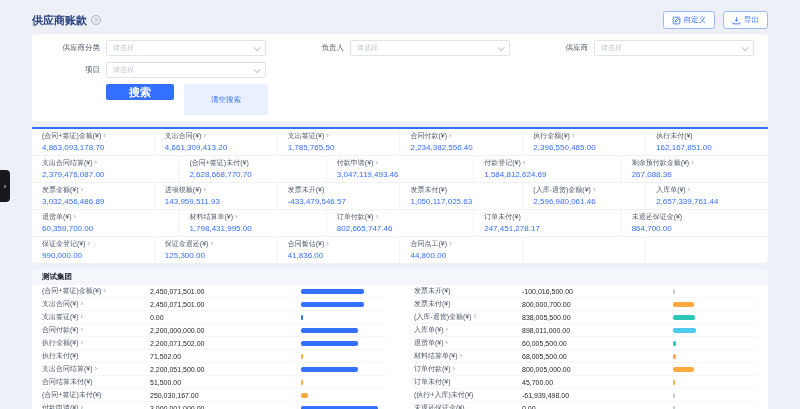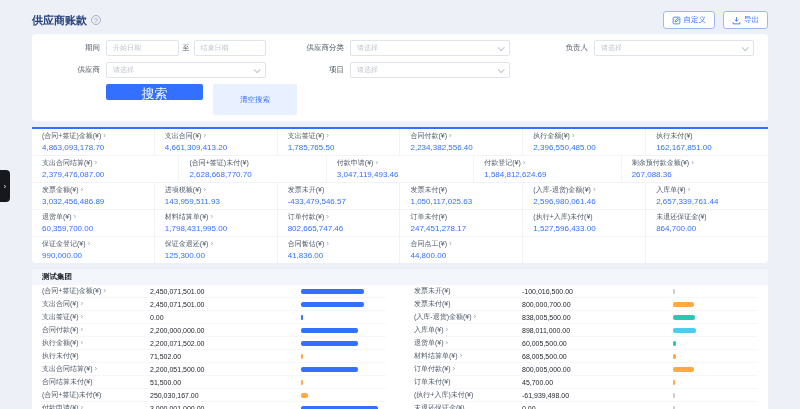--- a/index.html
+++ b/index.html
@@ -30,21 +30,21 @@
   .f-label { width:54px; flex:none; text-align:right; font-size:7.5px; color:#4e5969; white-space:nowrap; }
   .f-input, .f-select { flex:1; min-width:0; height:16px; border:1px solid #dfe3ea; border-radius:2px;
           display:flex; align-items:center; padding:0 6px; font-size:7px; color:#bfc4cd; background:#fff; }
   .f-select { justify-content:space-between; }
   .chev-down { width:5px; height:5px; border-right:1px solid #c0c4cc; border-bottom:1px solid #c0c4cc;
           transform:rotate(45deg) translateY(-1px); flex:none; }
   .f-range { flex:1; display:flex; align-items:center; gap:4px; min-width:0; }
   .f-range .f-input { flex:1; }
   .f-to { font-size:7px; color:#4e5969; flex:none; }
   .f-actions { margin-top:6px; padding-left:60px; display:flex; gap:10px; }
-  .btn-primary { width:97px; height:16px; background:#3370ff; color:#fff; border:none; border-radius:2px; font-size:13px; cursor:pointer; }
+  .btn-primary { width:68px; height:16px; background:#3370ff; color:#fff; border:none; border-radius:2px; font-size:11px; cursor:pointer;font-weight:bold; }
   .btn-light { width:84px; height:31px; background:#e9f0ff; color:#3370ff; border:none; border-radius:2px; font-size:7.5px; cursor:pointer; }
 
   
   .metrics-card { margin-top:6px; border-top:2px solid #3370ff; border-radius:0 0 4px 4px; }
   .m-row { display:flex; border-bottom:1px solid #f2f3f5; }
   .m-row:last-child { border-bottom:none; }
   .m-tile { flex:1; min-width:0; padding:2px 10px; border-right:1px solid #f2f3f5; }
   .m-tile:last-child { border-right:none; }
   .m-label { font-size:7px; color:#4e5969; line-height:9px; display:flex; align-items:center; gap:2px;
              white-space:nowrap; overflow:hidden; }
@@ -95,28 +95,20 @@
             <path d="M2 11v3h12v-3"></path>
           </svg>
         <span>导出</span>
       </button>
     </div>
   </div>
 
   <div class="card filter-card">
     <div class="f-grid">
       <div class="f-item">
-        <span class="f-label">期间</span>
-        <div class="f-range">
-          <div class="f-input">开始日期</div>
-          <span class="f-to">至</span>
-          <div class="f-input">结束日期</div>
-        </div>
-      </div>
-      <div class="f-item">
         <span class="f-label">供应商分类</span>
         <div class="f-select">
           <span>请选择</span>
           <span class="chev-down"></span>
         </div>
       </div>
       <div class="f-item">
         <span class="f-label">负责人</span>
         <div class="f-select">
           <span>请选择</span>
@@ -290,26 +282,20 @@
             <div class="m-value">802,665,747.46</div>
           </div>
           <div class="m-tile">
             <div class="m-label">
               <span>订单未付(¥)</span>
             </div>
             <div class="m-value">247,451,278.17</div>
           </div>
           <div class="m-tile">
             <div class="m-label">
-              <span>(执行+入库)未付(¥)</span>
-            </div>
-            <div class="m-value">1,527,596,433.00</div>
-          </div>
-          <div class="m-tile">
-            <div class="m-label">
               <span>未退还保证金(¥)</span>
             </div>
             <div class="m-value">864,700.00</div>
           </div>
         </div>
         <div class="m-row">
           <div class="m-tile">
             <div class="m-label">
               <span>保证金登记(¥)</span>
               <span class="m-chev">›</span>

